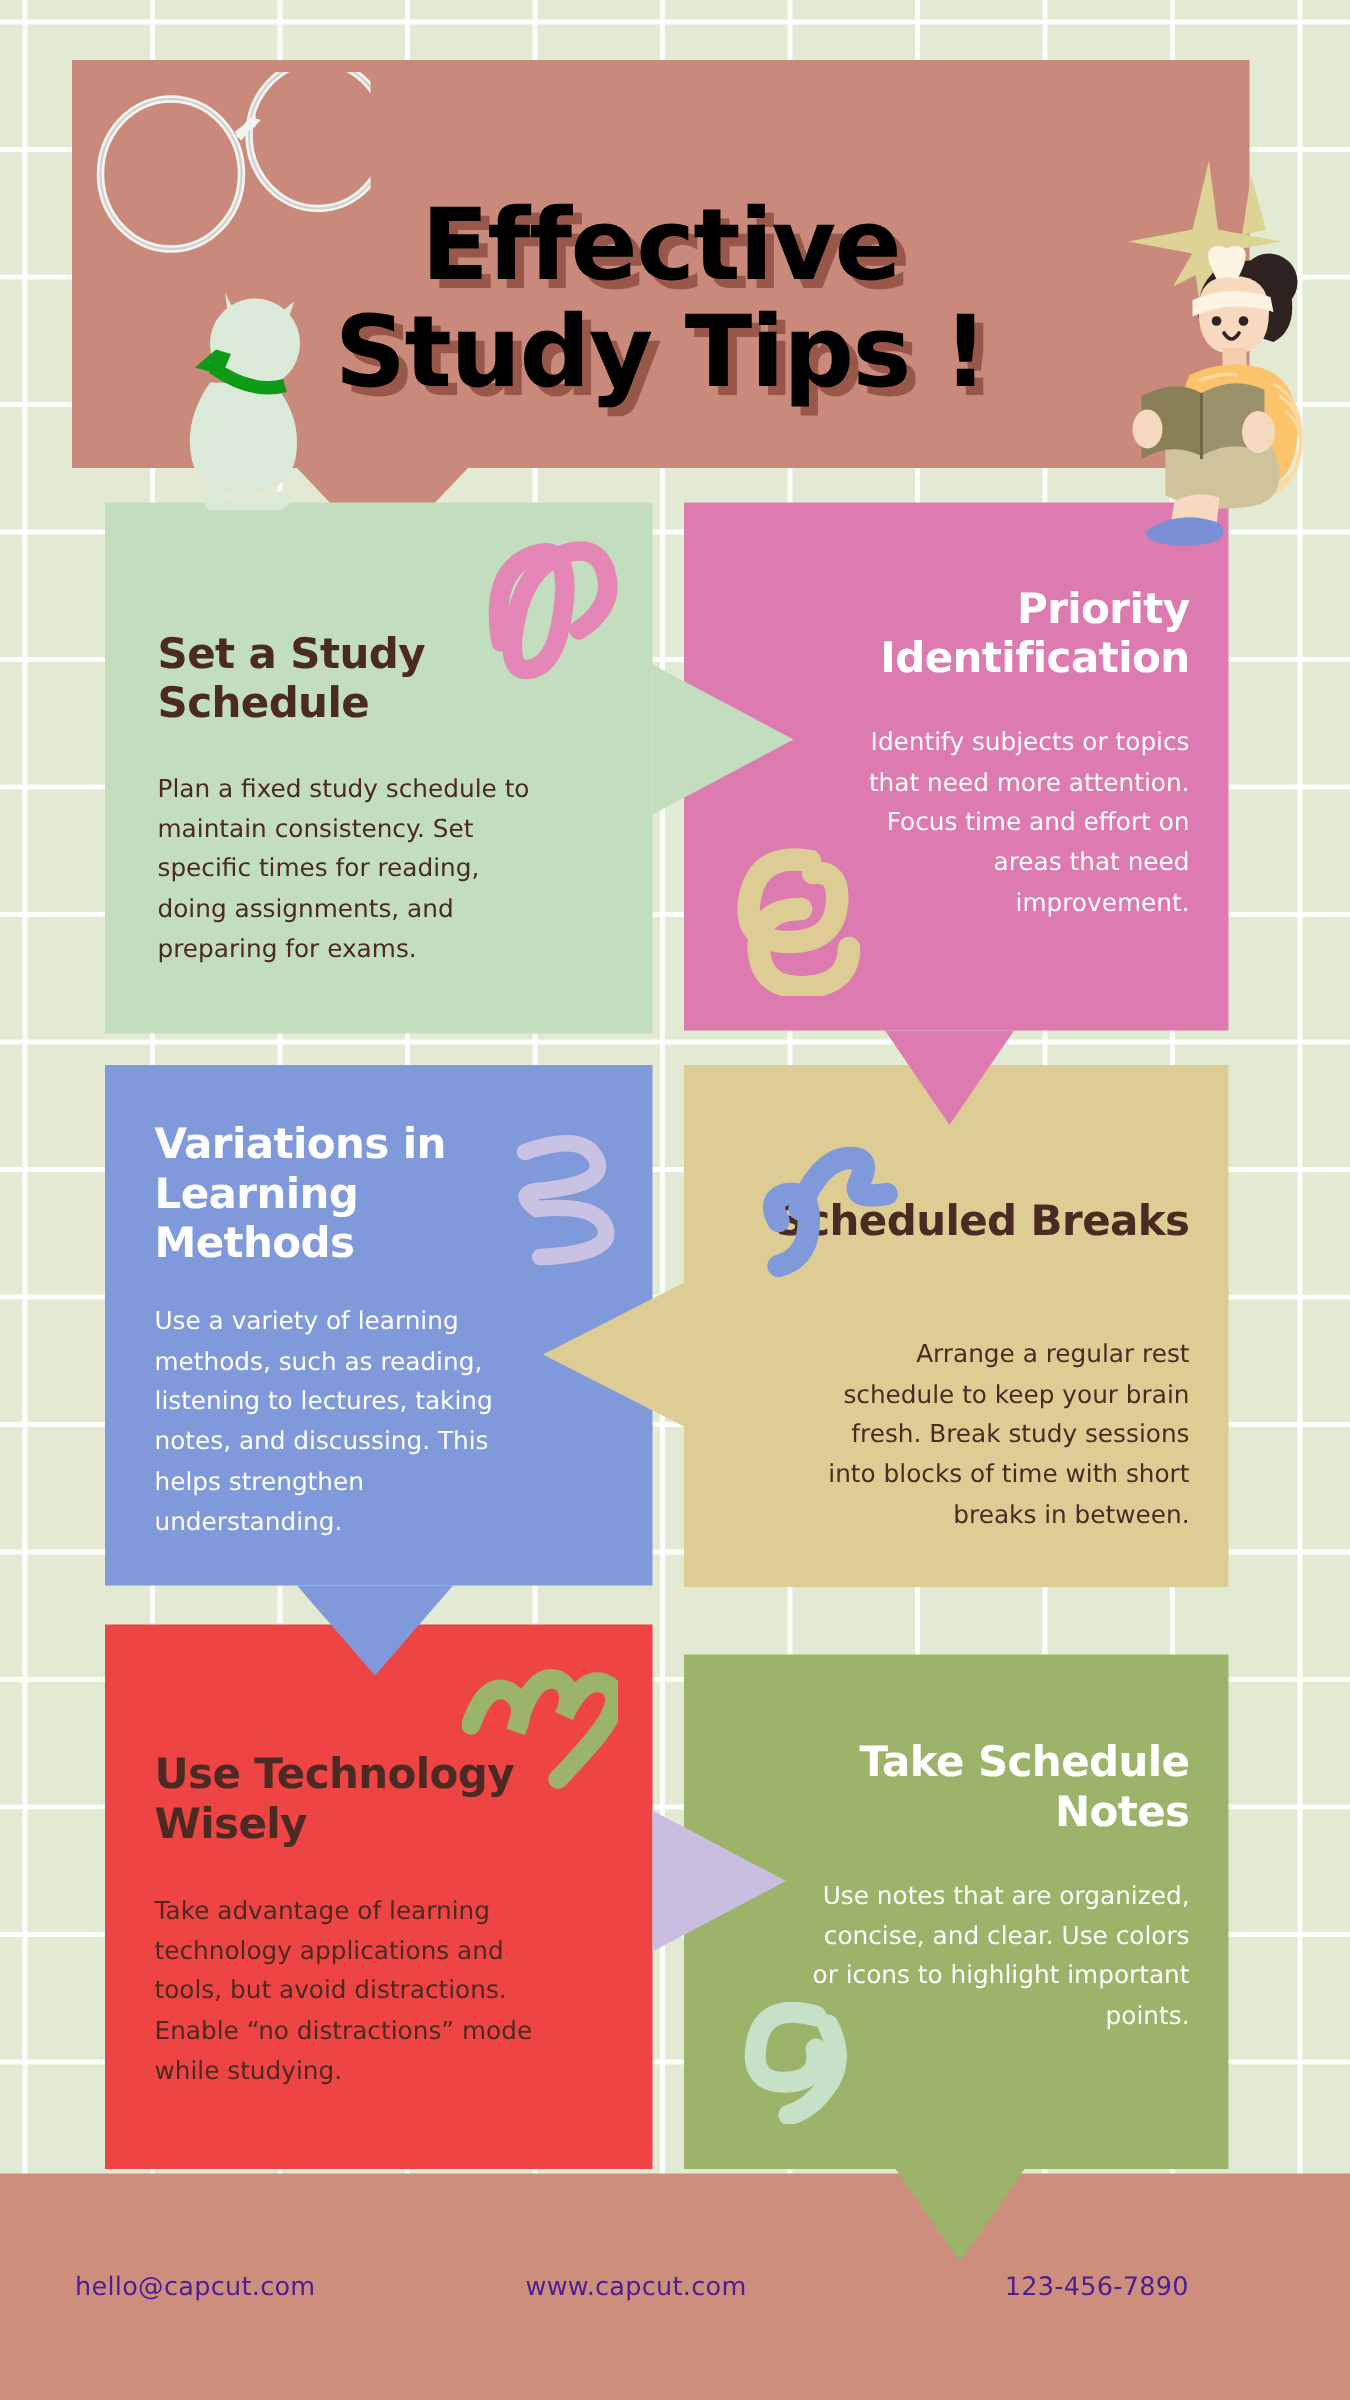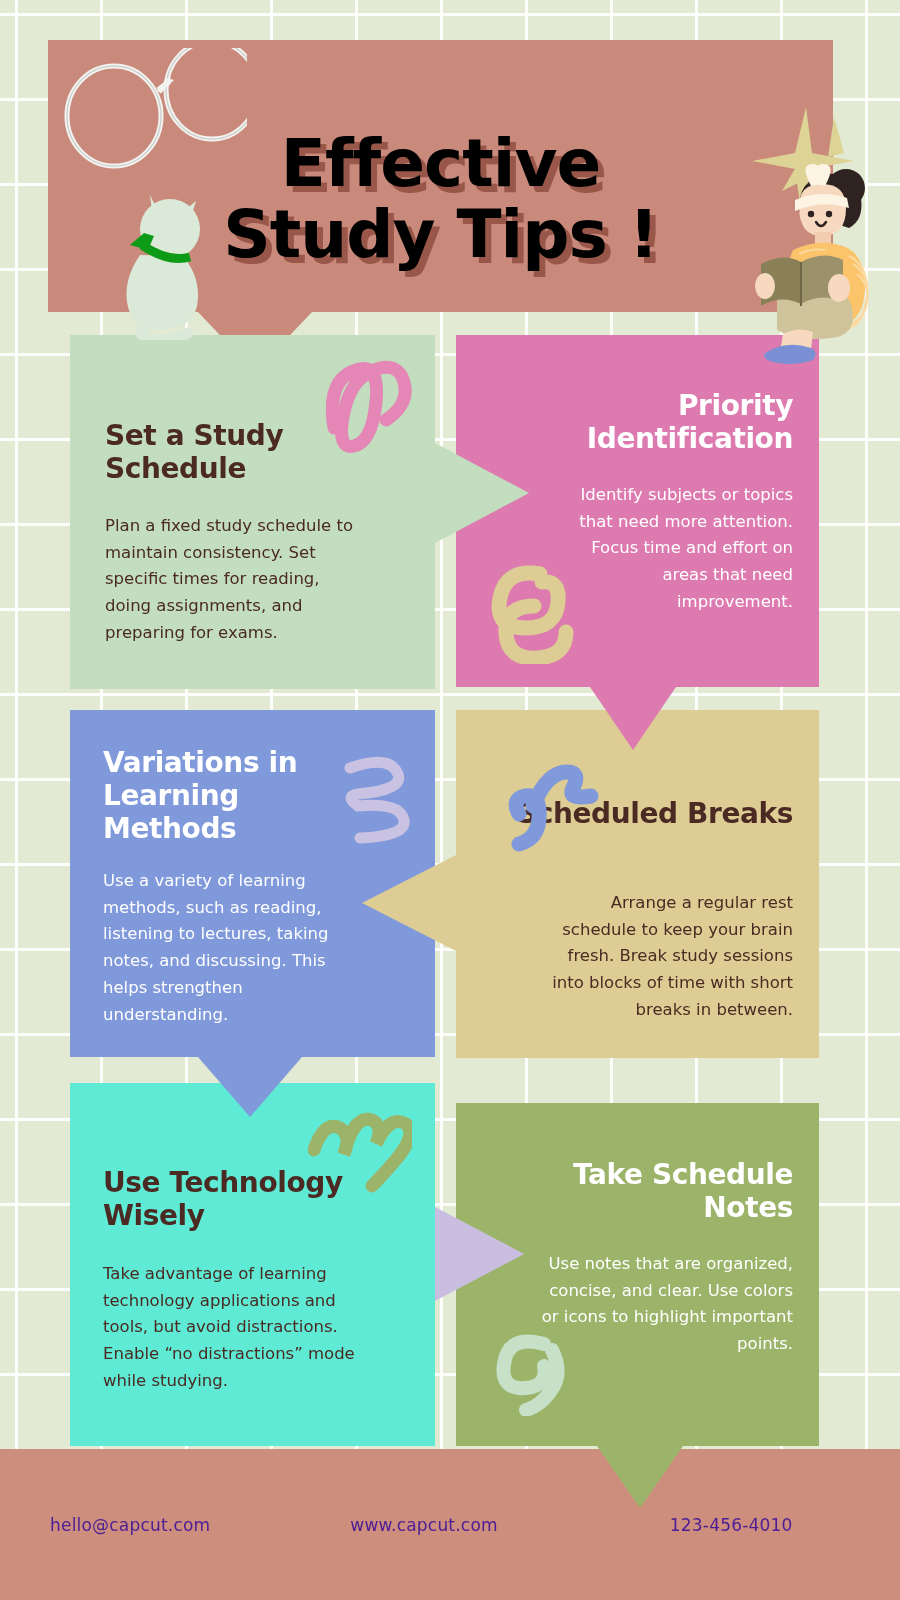--- a/index.html
+++ b/index.html
@@ -287,21 +287,21 @@
     <div class="p light">Use a variety of learning methods, such as reading, listening to lectures, taking notes, and discussing. This helps strengthen understanding.</div>
   </div>
   <div id="card3-arrow" style="border-top-color: rgb(128, 153, 218);"></div>
 
   <div id="card4" class="card" style="background: rgb(221, 205, 149);">
     <div class="h dark">Scheduled Breaks</div>
     <div class="p dark">Arrange a regular rest schedule to keep your brain fresh. Break study sessions into blocks of time with short breaks in between.</div>
   </div>
   <div id="card4-arrow" style="border-right-color: rgb(221, 205, 149);"></div>
 
-  <div id="card5" class="card" style="background: #5eead4;">
+  <div id="card5" class="card" style="background: #ef4444;">
     <div class="h dark">Use Technology Wisely</div>
     <div class="p dark">Take advantage of learning technology applications and tools, but avoid distractions. Enable “no distractions” mode while studying.</div>
   </div>
   <div id="card5-arrow" style="border-left-color: rgb(201, 190, 224);"></div>
 
   <div id="card6" class="card" style="background: rgb(156, 180, 106);">
     <div class="h light">Take Schedule Notes</div>
     <div class="p light">Use notes that are organized, concise, and clear. Use colors or icons to highlight important points.</div>
   </div>
   <div id="card6-arrow" style="border-top-color: rgb(156, 180, 106);"></div>
@@ -330,17 +330,17 @@
 
   <svg class="squig" id="sq-mint" width="92" height="96" viewBox="0 0 92 96">
     <path d="M54 24 q-36 -10 -40 20 q-4 26 22 24 q22 -2 18 -22" fill="none" stroke="#c7e0c8" stroke-width="14" stroke-linecap="round"></path>
     <path d="M62 30 q12 24 -2 42 q-10 14 -24 18" fill="none" stroke="#c7e0c8" stroke-width="14" stroke-linecap="round"></path>
   </svg>
 
   <div id="footer" style="background: rgb(205, 142, 125);">
     <div id="footer-row">
       <span class="fitem" id="f-email">hello@capcut.com</span>
       <span class="fitem" id="f-web">www.capcut.com</span>
-      <span class="fitem" id="f-phone">123-456-4010</span>
+      <span class="fitem" id="f-phone">123-456-7890</span>
     </div>
   </div>
 
 </div>
 
 </body></html>

